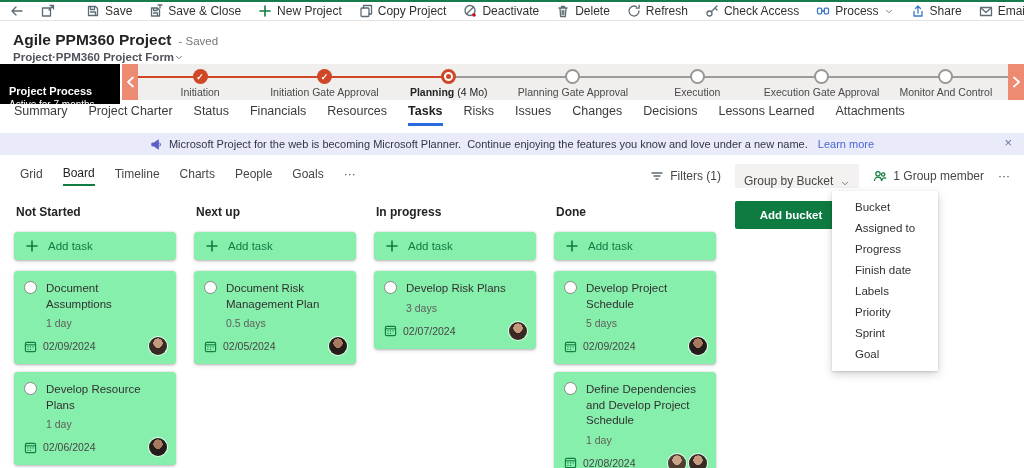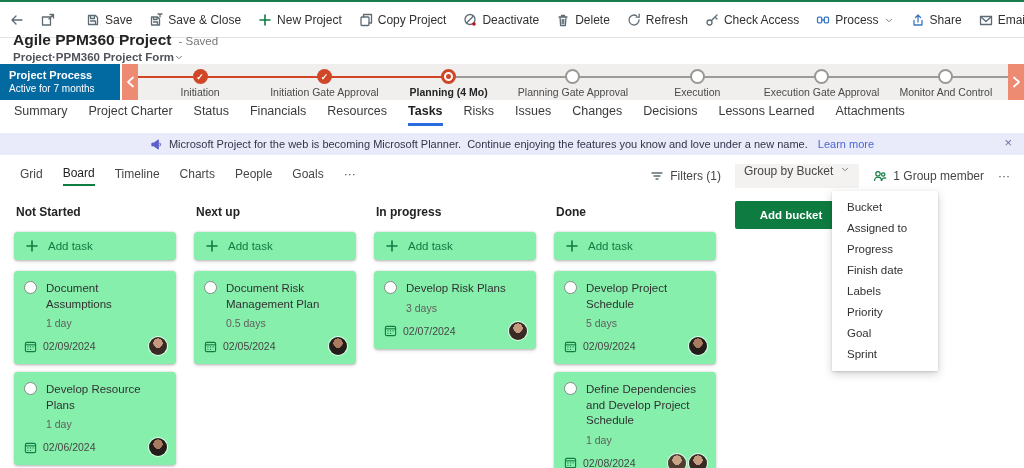--- a/index.html
+++ b/index.html
@@ -1,76 +1,76 @@
 <!DOCTYPE html>
 <html><head>
 <meta charset="utf-8">
 <style>
   *{box-sizing:border-box;margin:0;padding:0}
   html,body{width:1024px;height:468px}
   body{position:relative;overflow:hidden;background:#fff;font-family:"Liberation Sans",sans-serif;color:#323130}
   .topline{position:absolute;top:0;left:0;right:0;height:2px;background:#177b4d}
 
   
-  .cmdbar{position:absolute;top:2px;left:0;right:0;height:36px;display:flex;align-items:center;padding:0 10px;border-bottom:1px solid #e5e3e1;background:#fff;font-size:12px;color:#323130;white-space:nowrap}
+  .cmdbar{position:absolute;top:2px;left:0;right:0;height:19px;display:flex;align-items:center;padding:0 10px;border-bottom:1px solid #e5e3e1;background:#fff;font-size:12px;color:#323130;white-space:nowrap}
   .cmd{display:flex;align-items:center;gap:5px;margin-right:17px;cursor:pointer}
   .cmd svg{flex:none}
   .vdiv{width:1px;height:16px;background:#dddbd9;margin-right:14px}
   .spacer{flex:1}
   .ic{width:14px;height:14px;stroke:#5d6b74;fill:none;stroke-width:1.3;stroke-linecap:round;stroke-linejoin:round}
   .ic-green{stroke:#107c41;stroke-width:1.6}
   .ic-blue{stroke:#3b78c3}
   .chev{width:10px;height:10px;stroke:#5d6b74;fill:none;stroke-width:1.2}
 
   
   .hdr{position:absolute;top:31px;left:13px}
   .hrow1{display:flex;align-items:baseline;gap:7px}
   .htitle{font-size:15.5px;font-weight:bold;color:#242424}
   .hsaved{font-size:11.5px;color:#797775}
   .hrow2{display:flex;align-items:center;gap:0;margin-top:2px;font-size:11.5px;font-weight:700;color:#50545a}
 
   
   .bpf{position:absolute;top:64px;left:0;right:0;height:36px;display:flex}
-  .bpf-box{width:120px;background:#0369a1;color:#fff;padding:4px 9px;flex:none}
+  .bpf-box{width:120px;background:#000000;color:#fff;padding:20px 9px;flex:none}
   .bpf-name{font-size:11px;font-weight:bold;line-height:1.3}
   .bpf-status{font-size:10px;line-height:1.3}
   .bpf-gap{width:2px;background:#fff;flex:none}
   .bpf-chev{width:16px;background:#ec8a72;flex:none;display:flex;align-items:center;justify-content:center;cursor:pointer}
   .bpf-chev svg{width:9px;height:12px;stroke:#fff;fill:none;stroke-width:1.8;stroke-linecap:round;stroke-linejoin:round}
   .bpf-track{flex:1;background:#f0efee;position:relative;display:flex}
   .bpf-line{position:absolute;top:12px;left:0;right:0;height:2px;background:#9d9a97}
   .bpf-line-done{position:absolute;top:12px;left:0;width:35.7%;height:2px;background:#cf4727}
   .stage{flex:1 1 0;display:flex;flex-direction:column;align-items:center;position:relative;cursor:pointer}
   .scircle{width:15px;height:15px;border-radius:50%;margin-top:5px;z-index:2;display:flex;align-items:center;justify-content:center;background:#fff}
   .stage.done .scircle{background:#cf4727;color:#fff;font-size:9px;font-weight:bold}
   .stage.current .scircle{border:3px solid #cf4727}
   .stage.current .scircle i{width:5px;height:5px;border-radius:50%;background:#cf4727}
   .stage.future .scircle{border:2px solid #9a9895}
   .slabel{margin-top:2px;font-size:10.5px;color:#4a4a4a}
-  .stage.current .slabel{font-weight:bold;color:#242424}
+  .stage.current .slabel{font-weight:normal;color:#242424}
 
   
   .tabs{position:absolute;top:104px;left:14px;right:0;height:26px;display:flex;gap:21px;font-size:12.5px;color:#3b3a39;align-items:flex-start}
   .tab{cursor:pointer;padding-bottom:5px}
   .tab.active{font-weight:bold;color:#201f1e;border-bottom:3px solid #2a6ce0}
 
   
   .banner{position:absolute;top:133px;left:0;right:0;height:22px;background:#e9ebfa;display:flex;align-items:center;justify-content:center;gap:6px;font-size:11px;color:#33344a}
   .banner b{font-weight:normal}
   .banner .blink{color:#4a66d6;cursor:pointer;margin-left:4px}
   .bclose{position:absolute;right:12px;top:2px;font-size:13px;color:#6e6fa3;cursor:pointer}
 
   
   .viewbar{position:absolute;top:161px;left:0;right:0;height:30px;display:flex;align-items:center;padding:0 14px 0 20px;font-size:12px;color:#484644}
   .vtabs{display:flex;gap:20px;align-items:center}
   .vtab{cursor:pointer;padding-bottom:4px}
   .vtab.active{font-weight:normal;color:#242424;border-bottom:2.5px solid #107c41}
   .vright{margin-left:auto;display:flex;align-items:center;gap:14px}
   .vbtn{display:flex;align-items:center;gap:6px;cursor:pointer}
-  .groupbtn{background:#f3f2f1;border-radius:0;height:24px;padding:0 9px;display:flex;align-items:flex-start;gap:7px;cursor:pointer}
+  .groupbtn{background:#f3f2f1;border-radius:0;height:24px;padding:0 9px;display:flex;align-items:flex-end;gap:7px;cursor:pointer}
 
   
   .board{position:absolute;top:195px;left:0;right:0;bottom:0;background:#fff}
   .col{position:absolute;top:0;width:162px}
   .col1{left:14px}.col2{left:194px}.col3{left:374px}.col4{left:554px}
   .colhead{font-size:12px;font-weight:bold;color:#242424;margin:10px 0 0 2px}
   .card{background:#86efac;border-radius:4px;box-shadow:0 .5px 2px rgba(0,0,0,.20),0 1.5px 4px rgba(0,0,0,.10)}
   .addtask{margin-top:13px;height:28px;display:flex;align-items:center;gap:9px;padding:0 11px;color:#107c41;font-size:11.5px;cursor:pointer}
   .cards{margin-top:11px;display:flex;flex-direction:column;gap:8px}
   .tcard{cursor:pointer}
@@ -83,21 +83,21 @@
   .cal{width:13px;height:13px;stroke:#107c41;fill:none;stroke-width:1.2}
   .avs{display:flex;gap:3px}
   .avatar{width:18px;height:18px;border-radius:50%;box-shadow:0 0 0 1px rgba(255,255,255,.8)}
   .av-a{background:radial-gradient(circle at 50% 34%,#c59a7f 0 31%,#3a2a24 32% 100%)}
   .av-b{background:radial-gradient(circle at 50% 34%,#a87a5f 0 31%,#241d1a 32% 100%)}
   .av-c{background:radial-gradient(circle at 50% 34%,#c9a488 0 31%,#513c30 32% 100%)}
 
   .addbucket{position:absolute;left:735px;top:6px;width:112px;height:28px;background:#0e7c41;color:#fff;font-size:11.5px;font-weight:bold;border:none;border-radius:2px;cursor:pointer;font-family:"Liberation Sans",sans-serif}
 
   
-  .menu{position:absolute;left:832px;top:-4px;width:106px;background:#fff;padding:6px 3px;box-shadow:0 3px 9px rgba(0,0,0,.18),0 .6px 2px rgba(0,0,0,.12);z-index:5}
+  .menu{position:absolute;left:832px;top:-4px;width:106px;background:#fff;padding:6px 11px;box-shadow:0 3px 9px rgba(0,0,0,.18),0 .6px 2px rgba(0,0,0,.12);z-index:5}
   .mitem{height:21px;line-height:21px;padding-left:12px;font-size:11.5px;color:#323130;cursor:pointer}
 </style>
 </head>
 <body>
 
 <div class="topline"></div>
 
 <div class="cmdbar">
   <span class="cmd">
       <svg class="ic" viewBox="0 0 14 14">
@@ -533,16 +533,16 @@
 
   <button class="addbucket">Add bucket</button>
 
   <div class="menu">
     <div class="mitem">Bucket</div>
     <div class="mitem">Assigned to</div>
     <div class="mitem">Progress</div>
     <div class="mitem">Finish date</div>
     <div class="mitem">Labels</div>
     <div class="mitem">Priority</div>
+    <div class="mitem">Sprint</div>
     <div class="mitem">Goal</div>
-    <div class="mitem">Sprint</div>
   </div>
 </div>
 
 </body></html>

